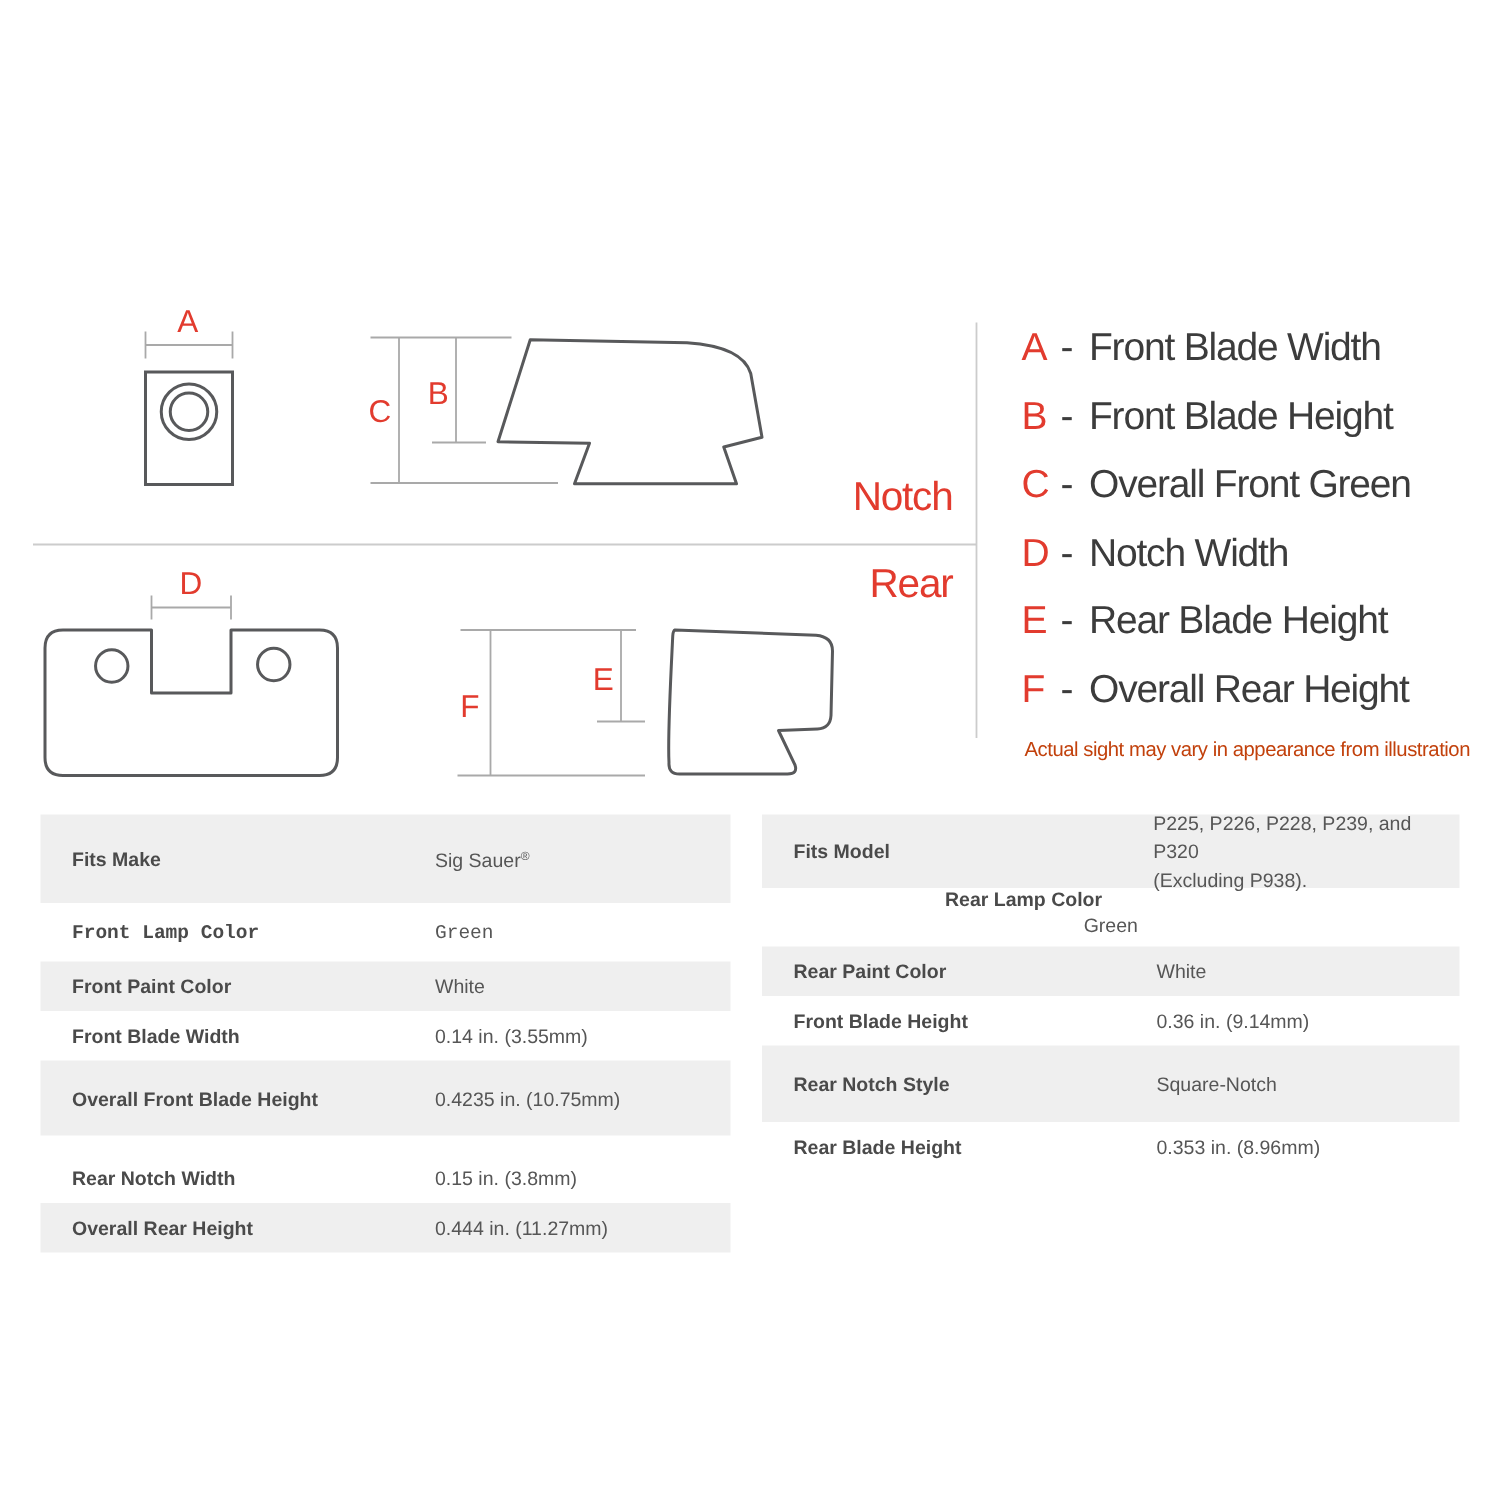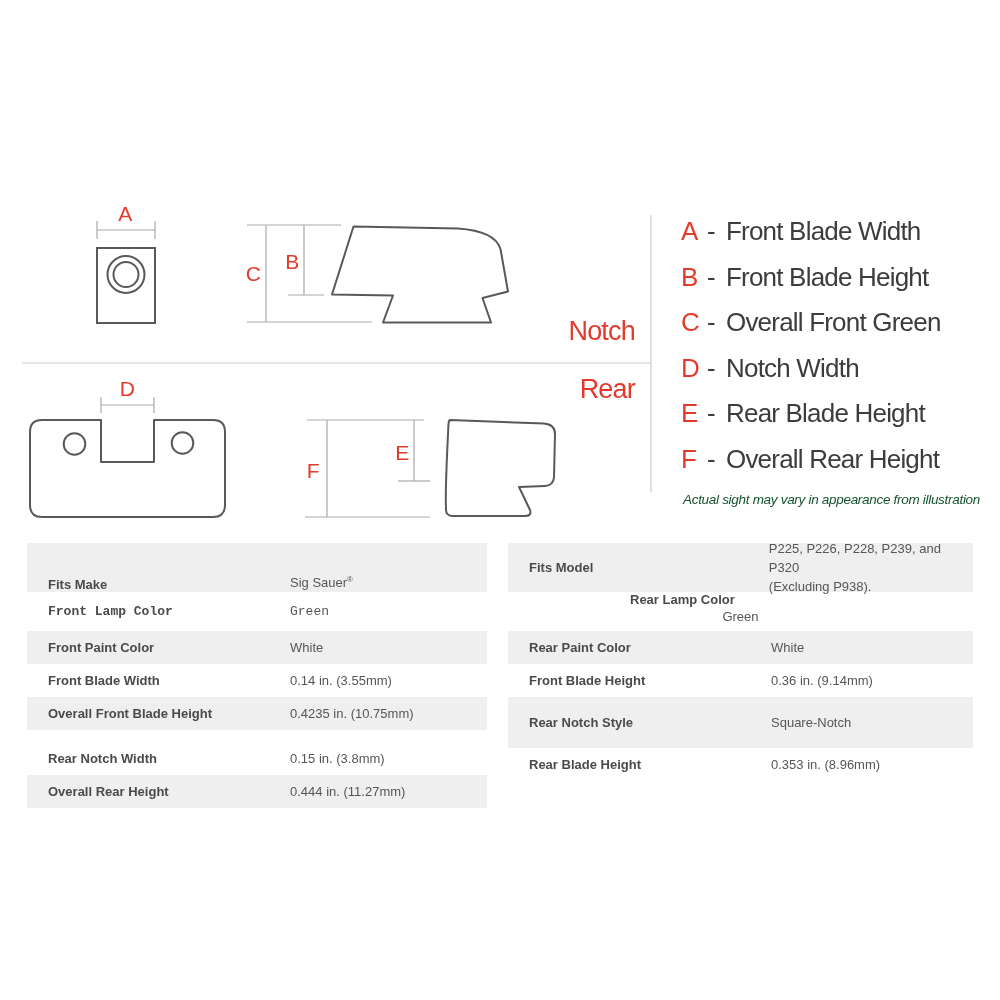--- a/index.html
+++ b/index.html
@@ -10,21 +10,21 @@
   
   .section-label{position:absolute;color:#e23b2e;font-size:27px;letter-spacing:-0.8px;
                  text-align:right;width:120px;line-height:27px;}
   
   .legend{position:absolute;left:681px;top:209px;width:300px;}
   .legend-row{display:flex;align-items:center;height:45.5px;font-size:26px;
               letter-spacing:-0.8px;color:#3c3c3c;white-space:nowrap;}
   .legend-letter{display:inline-block;width:26px;color:#e23b2e;}
   .legend-sep{display:inline-block;width:19px;color:#3c3c3c;}
   .legend-note{position:absolute;left:683px;top:492px;width:300px;font-size:13.5px;
-               font-style:italic;color:#14532d;letter-spacing:-0.3px;}
+               color:#c2410c;letter-spacing:-0.3px;}
   
   .spec-table{position:absolute;top:543px;}
   .t-row{display:flex;align-items:center;}
   .t-row.gray{background:#efefef;}
   .t-label{box-sizing:border-box;width:263px;padding-left:21px;font-weight:bold;
            font-size:13px;color:#4a4a4a;}
   .t-value{font-size:13px;color:#565656;line-height:19px;}
   .reg{font-size:8px;vertical-align:super;}
 </style>
 </head>
@@ -116,37 +116,37 @@
     </div>
     <div class="legend-row">
       <span class="legend-letter">F</span>
         <span class="legend-sep">-</span>
         <span class="legend-label">Overall Rear Height</span>
     </div>
   </div>
   <div class="legend-note">Actual sight may vary in appearance from illustration</div>
 
   <div class="spec-table" style="left:27px;width:460px;">
-    <div class="t-row gray" style="height:49px;align-items:flex-end;">
+    <div class="t-row gray" style="height:59px;">
       <div class="t-label">Fits Make</div>
       <div class="t-value"><span>Sig Sauer</span><sup class="reg">®</sup></div>
     </div>
     <div class="t-row" style="height:39px;font-family:Liberation Mono, monospace;">
       <div class="t-label">Front Lamp Color</div>
       <div class="t-value">Green</div>
     </div>
     <div class="t-row gray" style="height:33px;">
       <div class="t-label">Front Paint Color</div>
       <div class="t-value">White</div>
     </div>
     <div class="t-row" style="height:33px;">
       <div class="t-label">Front Blade Width</div>
       <div class="t-value">0.14 in. (3.55mm)</div>
     </div>
-    <div class="t-row gray" style="height:33px;">
+    <div class="t-row gray" style="height:50px;">
       <div class="t-label">Overall Front Blade Height</div>
       <div class="t-value">0.4235 in. (10.75mm)</div>
     </div>
     <div class="t-row" style="height:33px;margin-top:12px;">
       <div class="t-label">Rear Notch Width</div>
       <div class="t-value">0.15 in. (3.8mm)</div>
     </div>
     <div class="t-row gray" style="height:33px;">
       <div class="t-label">Overall Rear Height</div>
       <div class="t-value">0.444 in. (11.27mm)</div>

